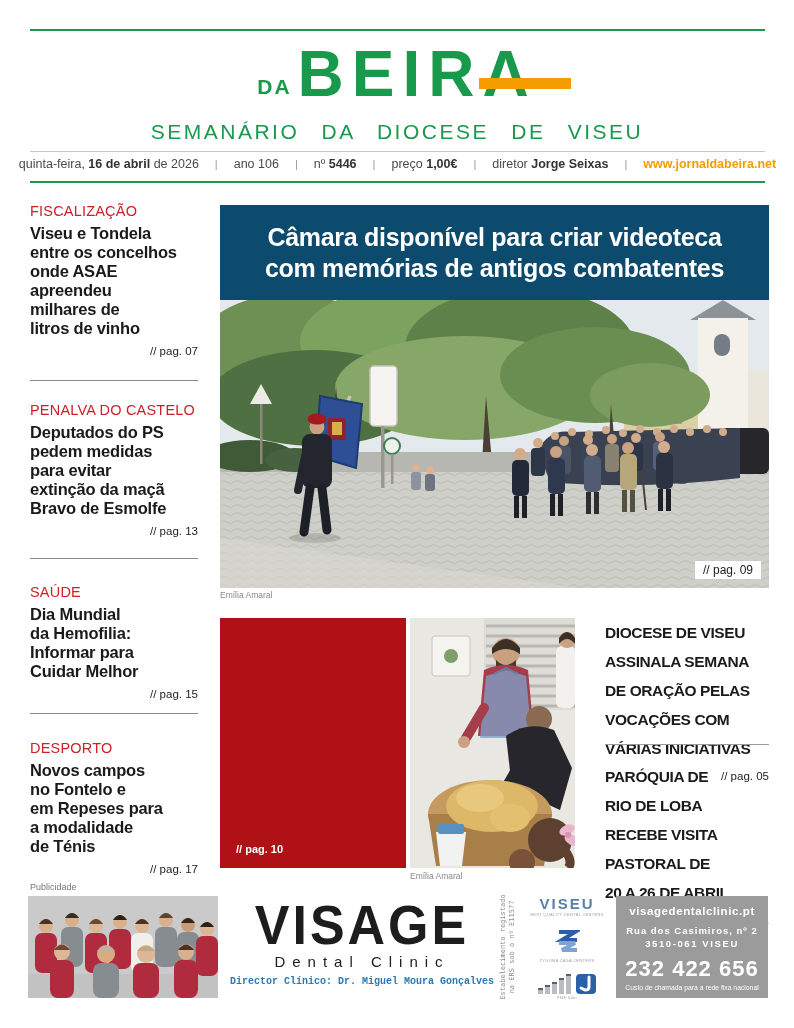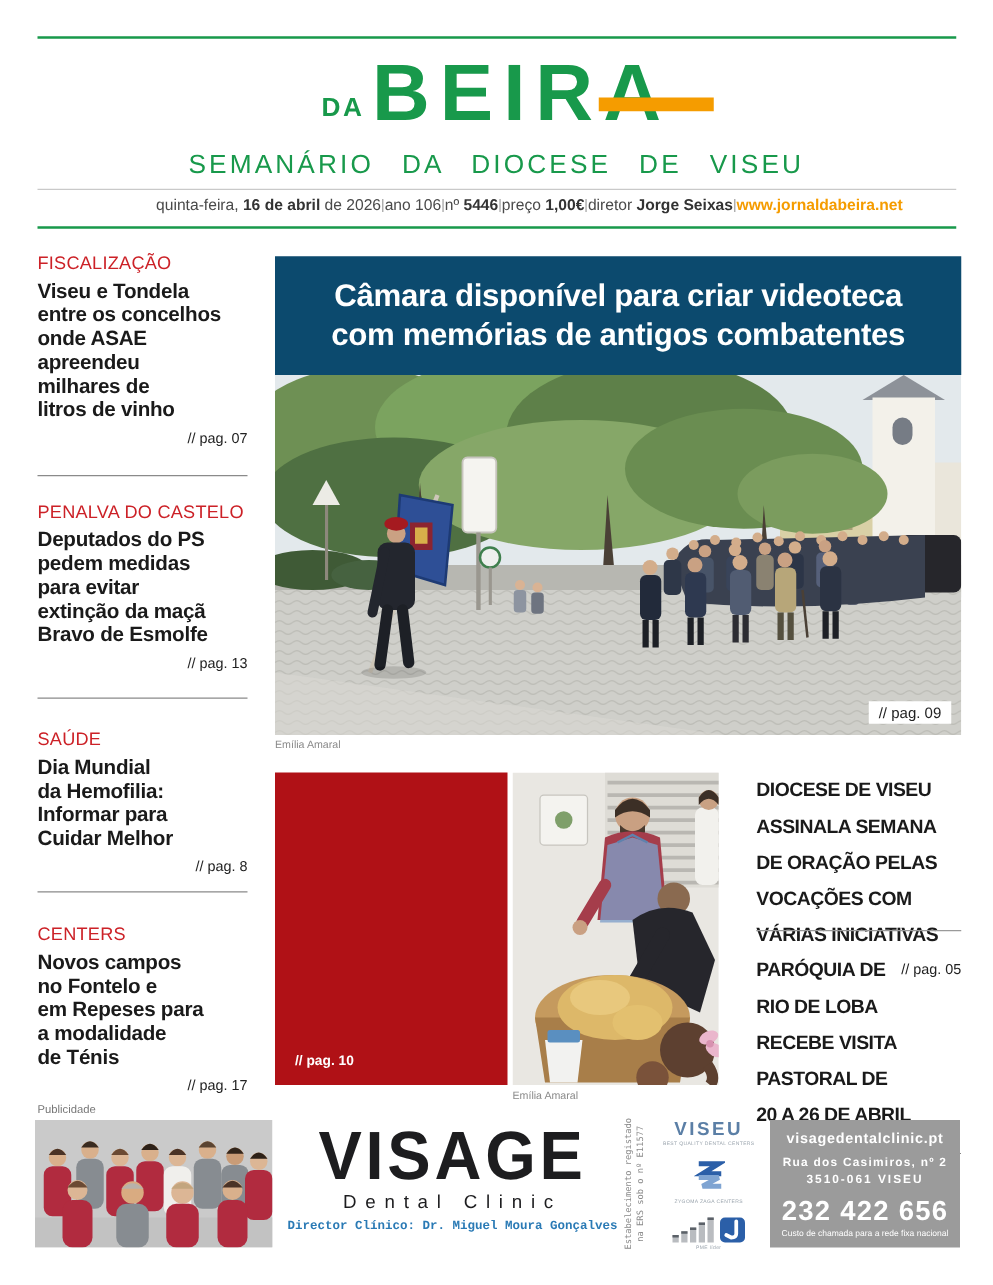--- a/index.html
+++ b/index.html
@@ -11,21 +11,21 @@
 
   
   .logo-row { position:absolute; left:0; top:42px; width:794px; display:flex; justify-content:center; align-items:flex-end; }
   .logo-word { font-size:64px; font-weight:bold; color:#18994b; letter-spacing:8px; line-height:64px; }
   .logo-da { font-size:21px; font-weight:bold; color:#18994b; letter-spacing:2px; margin:0 6px 7px 0; }
   .beira-wrap { position:relative; display:inline-block; }
   .orange-bar { position:absolute; right:-34px; top:36px; width:92px; height:11px; background:#f59c00; }
   .subtitle-row { position:absolute; left:0; top:120px; width:794px; text-align:center; }
   .subtitle { font-size:21px; color:#18994b; letter-spacing:2.5px; word-spacing:14px; }
 
-  .infobar { position:absolute; left:30px; top:157px; width:735px; display:flex; justify-content:center; align-items:center; font-size:12.5px; color:#4a4a4a; white-space:nowrap;margin-left:26px; }
+  .infobar { position:absolute; left:30px; top:157px; width:735px; display:flex; justify-content:center; align-items:center; gap:16px; font-size:12.5px; color:#4a4a4a; white-space:nowrap; }
   .infobar b { color:#333; }
   .sep { color:#9a9a9a; font-size:11px; }
   .site-link { color:#f59c00; font-weight:bold; }
 
   
   .side-item { position:absolute; left:30px; width:168px; }
   .side-cat { font-size:14.5px; color:#cc2127; margin-bottom:5px; letter-spacing:0.2px; }
   .side-head { font-size:16.5px; font-weight:bold; color:#1a1a1a; line-height:19px; white-space:pre-line; letter-spacing:-0.2px; }
   .pag-ref { display:block; text-align:right; font-size:11.5px; color:#222; margin-top:7px; }
   .side-div { position:absolute; left:30px; width:168px; height:1px; background:#8a8a8a; }
@@ -136,26 +136,26 @@
     <span class="pag-ref">// pag. 13</span>
   </div>
   <div class="side-div" style="top:558px"></div>
 
   <div class="side-item" style="top:584px">
     <div class="side-cat">SAÚDE</div>
     <div class="side-head">Dia Mundial
 da Hemofilia:
 Informar para
 Cuidar Melhor</div>
-    <span class="pag-ref">// pag. 8</span>
+    <span class="pag-ref">// pag. 15</span>
   </div>
   <div class="side-div" style="top:713px"></div>
 
   <div class="side-item" style="top:740px">
-    <div class="side-cat">CENTERS</div>
+    <div class="side-cat">DESPORTO</div>
     <div class="side-head">Novos campos
 no Fontelo e
 em Repeses para
 a modalidade
 de Ténis</div>
     <span class="pag-ref">// pag. 17</span>
   </div>
 
   <div class="lead-banner">
     <span>Câmara disponível para criar videoteca

